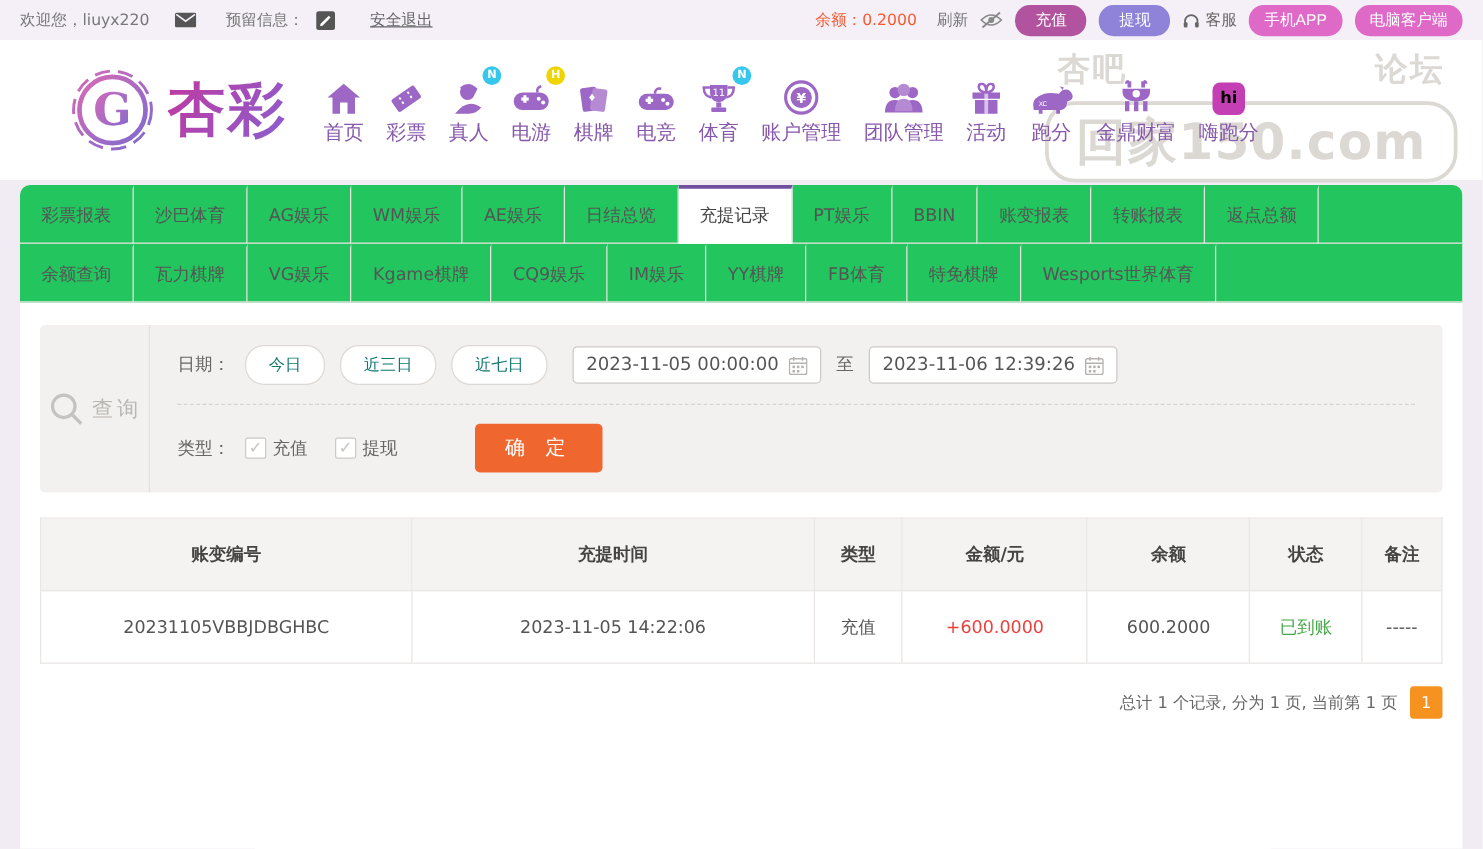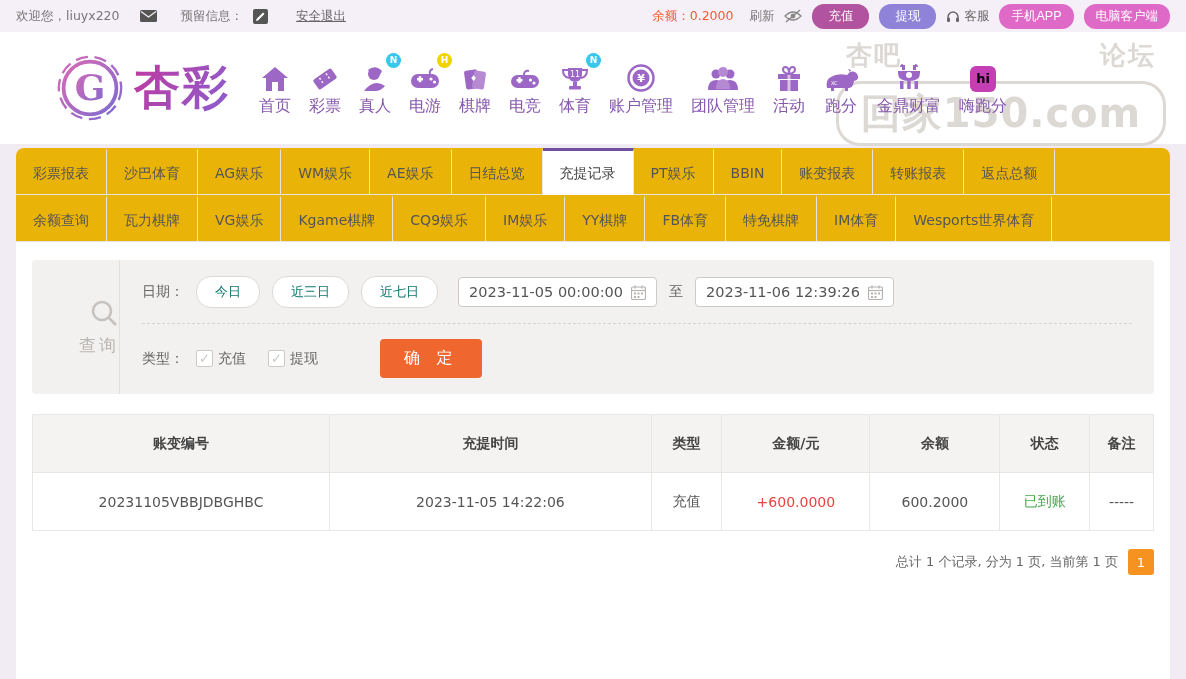--- a/index.html
+++ b/index.html
@@ -45,30 +45,30 @@
     color:#dcd8d4; z-index:1; pointer-events:none; }
   .wm-top { font-size:26px; font-weight:bold; display:flex; justify-content:space-between;
     padding:0 10px; letter-spacing:2px; }
   .wm-main { margin-top:8px; font-size:40px; font-weight:bold; border:3px solid #dcd8d4;
     border-radius:24px; padding:2px 6px; letter-spacing:1px; }
 
   
   .card { margin:4px 16px 0; background:#fff; border-radius:8px 8px 0 0; min-height:531px;
     overflow:hidden; }
 
-  .tab-row { display:flex; background:#eab308; }
+  .tab-row { display:flex; background:#22c55e; }
   .tab { padding:0 17px; height:47px; line-height:47px; font-size:14px; color:#555;
     border-right:1px solid #e7e3e0; border-bottom:1px solid #e7e3e0; cursor:pointer;
     white-space:nowrap; border-top:3px solid transparent; line-height:44px; }
   .tab.active { background:#fff; border-top:3px solid #6f4f9e; border-bottom:1px solid #fff; color:#444; }
   .tab-filler { flex:1; border-bottom:1px solid #e7e3e0; }
 
   
   .filter { margin:18px 16px 20px; background:#f3f1ef; border-radius:4px; display:flex; }
-  .filter-left { width:88px; display:flex; flex-direction:column; align-items:flex-end;
+  .filter-left { width:88px; display:flex; align-items:center;
     justify-content:center; gap:6px; border-right:1px solid #e2dfdc; color:#b9b6b3; }
   .filter-left .q-label { font-size:17px; letter-spacing:3px; }
   .filter-right { flex:1; padding:16px 22px; }
   .f-row { display:flex; align-items:center; gap:12px; font-size:14px; color:#666; }
   .range-pill { background:#fff; border:1px solid #ddd9d6; border-radius:15px; padding:6px 18px;
     font-size:13px; color:#0f766e; cursor:pointer; }
   .date-box { background:#fff; border:1px solid #ccc9c6; border-radius:4px; padding:6px 10px;
     font-size:14.5px; color:#555; display:inline-flex; align-items:center; gap:8px;
     min-width:188px; cursor:pointer; }
   .dashed-sep { border-top:1px dashed #d5d2cf; margin:15px 0; }
@@ -339,21 +339,20 @@
   <div class="tab-row" id="tab-row-2">
       <div class="tab">余额查询</div>
       <div class="tab">瓦力棋牌</div>
       <div class="tab">VG娱乐</div>
       <div class="tab">Kgame棋牌</div>
       <div class="tab">CQ9娱乐</div>
       <div class="tab">IM娱乐</div>
       <div class="tab">YY棋牌</div>
       <div class="tab">FB体育</div>
       <div class="tab">特免棋牌</div>
-      <div class="tab">IM体育</div>
       <div class="tab">Wesports世界体育</div>
       <div class="tab-filler"></div>
     </div>
 
   <div class="filter">
     <div class="filter-left">
       <span>
         <svg width="30" height="30" viewBox="0 0 30 30">
             <circle cx="13" cy="13" r="9" fill="none" stroke="#c5c2bf" stroke-width="2.6"></circle>
             <line x1="20" y1="20" x2="27" y2="27" stroke="#c5c2bf" stroke-width="2.6"></line>

